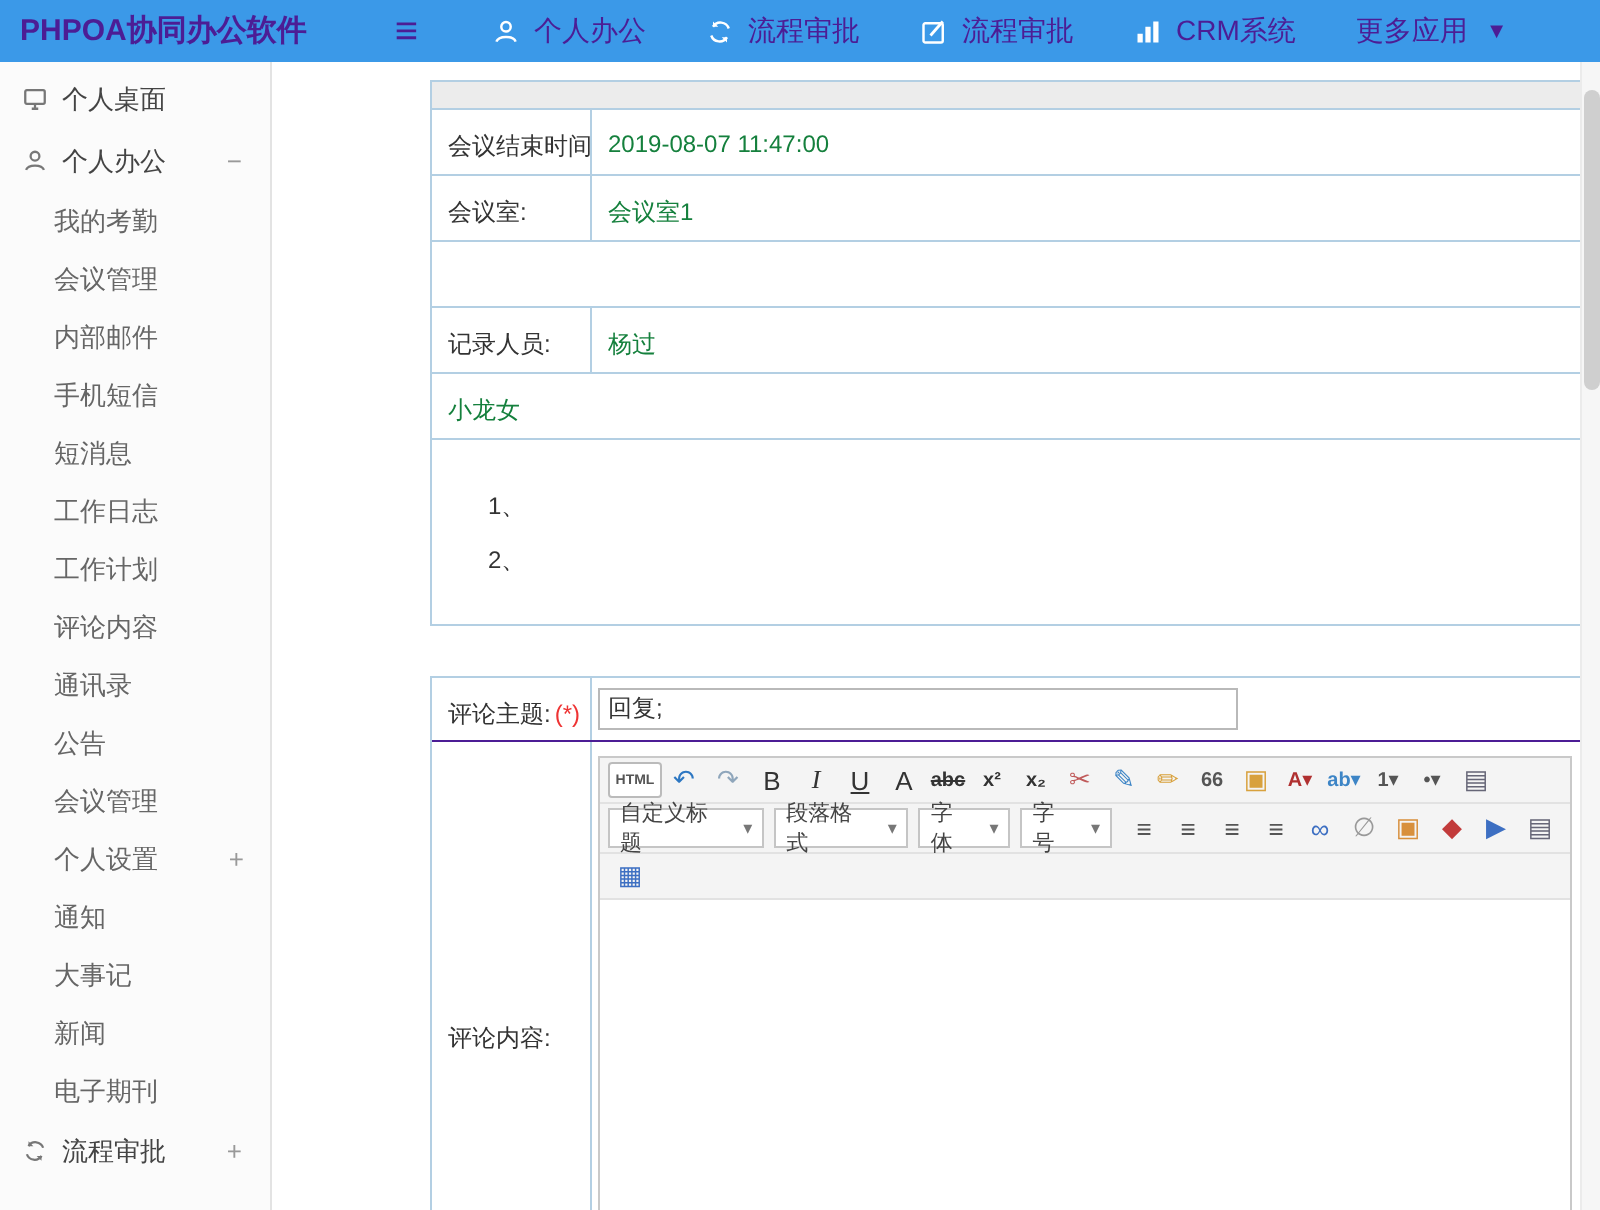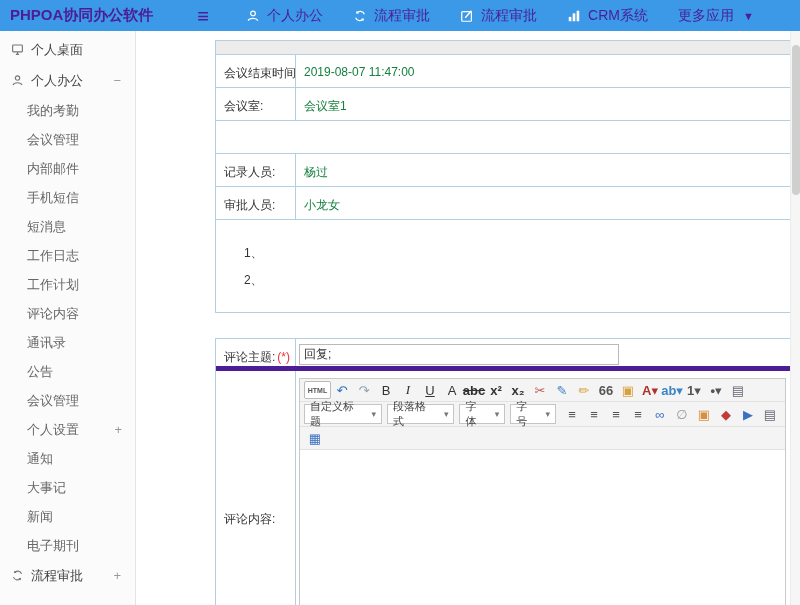--- a/index.html
+++ b/index.html
@@ -39,38 +39,38 @@
   .t-partial { height:14px; background:#ececec; border-bottom:1px solid #b3cfe3; }
   .t-row { display:flex; height:33px; border-bottom:1px solid #b3cfe3; }
   .t-label { width:80px; flex:none; border-right:1px solid #b3cfe3; padding:10px 3px 0 8px;
              font-size:12px; color:#333; white-space:nowrap; overflow:hidden; }
   .t-value { flex:1; padding:10px 3px 0 8px; font-size:12px; color:#15803d; white-space:nowrap; }
   .t-content { height:92px; padding:20px 0 0 28px; font-size:12px; color:#333; }
   .c-line { line-height:27px; }
 
   .comment-table { position:absolute; left:69px; top:307px; width:576px; height:270px;
                    border:1px solid #b3cfe3; background:#fff; }
-  .ct-row-subject { display:flex; height:32px; border-bottom:5px solid #4c1d95;justify-content:center; }
+  .ct-row-subject { display:flex; height:32px; border-bottom:1px solid #4c1d95;justify-content:center; }
   .ct-row-content { display:flex; height:237px; }
   .ct-label { width:80px; flex:none; border-right:1px solid #b3cfe3; padding:10px 3px 0 8px;
               font-size:12px; color:#333; white-space:nowrap; }
   .ct-label.tall { padding-top:140px; }
   .ct-value { flex:1; padding:5px 4px 0 3px; min-width:0; }
   .required { color:#e33; margin-left:2px; }
   .subject-input { width:320px; height:21px; border:1px solid #b9b9b9; font-size:12px;
                    padding:1px 4px; color:#333; font-family:inherit; background:#fff; }
 
   
   .editor { margin-top:2px; border:1px solid #c9c9c9; background:#fff; height:400px; }
   .ed-toolbar { background:#f4f4f4; }
   .ed-row { display:flex; align-items:center; padding:2px 4px; border-bottom:1px solid #e2e2e2; min-height:23px; }
   .ed-btn { width:22px; height:18px; flex:none; display:flex; align-items:center; justify-content:center;
             font-size:13px; color:#444; border:1px solid transparent; border-radius:2px; cursor:pointer; }
   .ed-btn.small { font-size:7px; font-weight:bold; width:27px; border:1px solid #bbb; background:#fff; }
-  .ed-btn.t9 { font-size:13px; font-weight:bold; }
+  .ed-btn.t9 { font-size:10px; font-weight:bold; }
   .ed-btn.it { font-style:italic; font-family:"Liberation Serif","DejaVu Serif",serif; }
   .ed-selects { display:flex; align-items:center; }
   .ed-select { display:flex; align-items:center; gap:8px; border:1px solid #c5c5c5; background:#fff;
                height:20px; padding:0 5px; font-size:11px; color:#444; margin-right:5px; cursor:pointer; }
   .ed-select .caret { font-size:9px; color:#777; }
   .ed-icons { display:flex; align-items:center; }
   .ed-content { background:#fff; height:330px; cursor:text; }
 </style>
 </head>
 <body>
@@ -266,21 +266,20 @@
           <div class="t-row">
             <div class="t-value"></div>
           </div>
 
           <div class="t-row">
             <div class="t-label">记录人员:</div>
             <div class="t-value">杨过</div>
           </div>
 
           <div class="t-row">
-            <div class="t-label">审批人员:</div>
             <div class="t-value">小龙女</div>
           </div>
         </div>
 
       <div class="t-content">
 
           <div class="c-line">1、</div>
 
           <div class="c-line">2、</div>
         </div>

